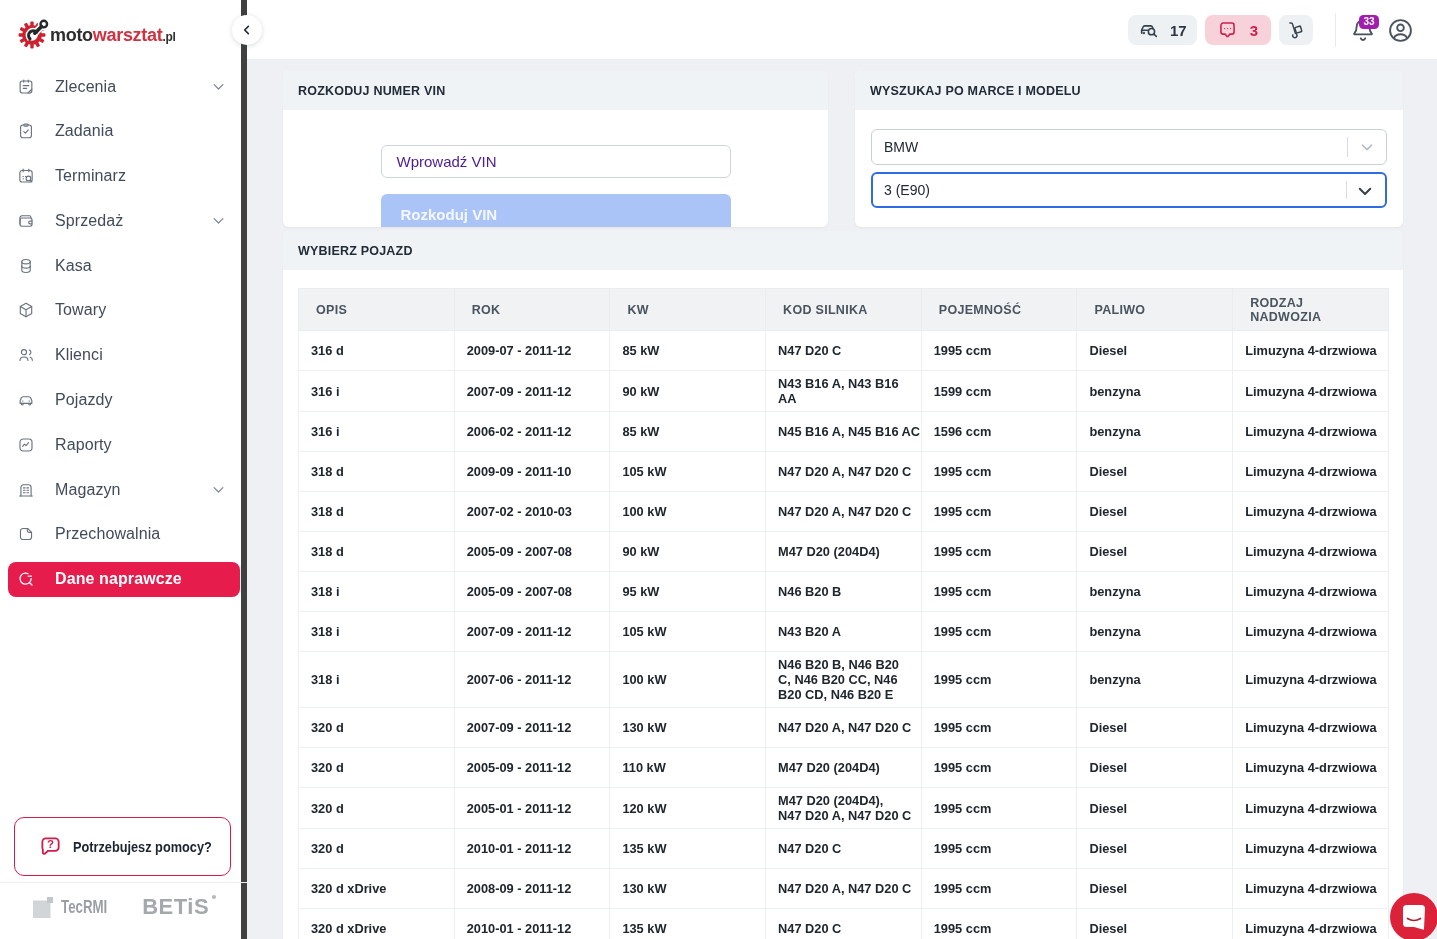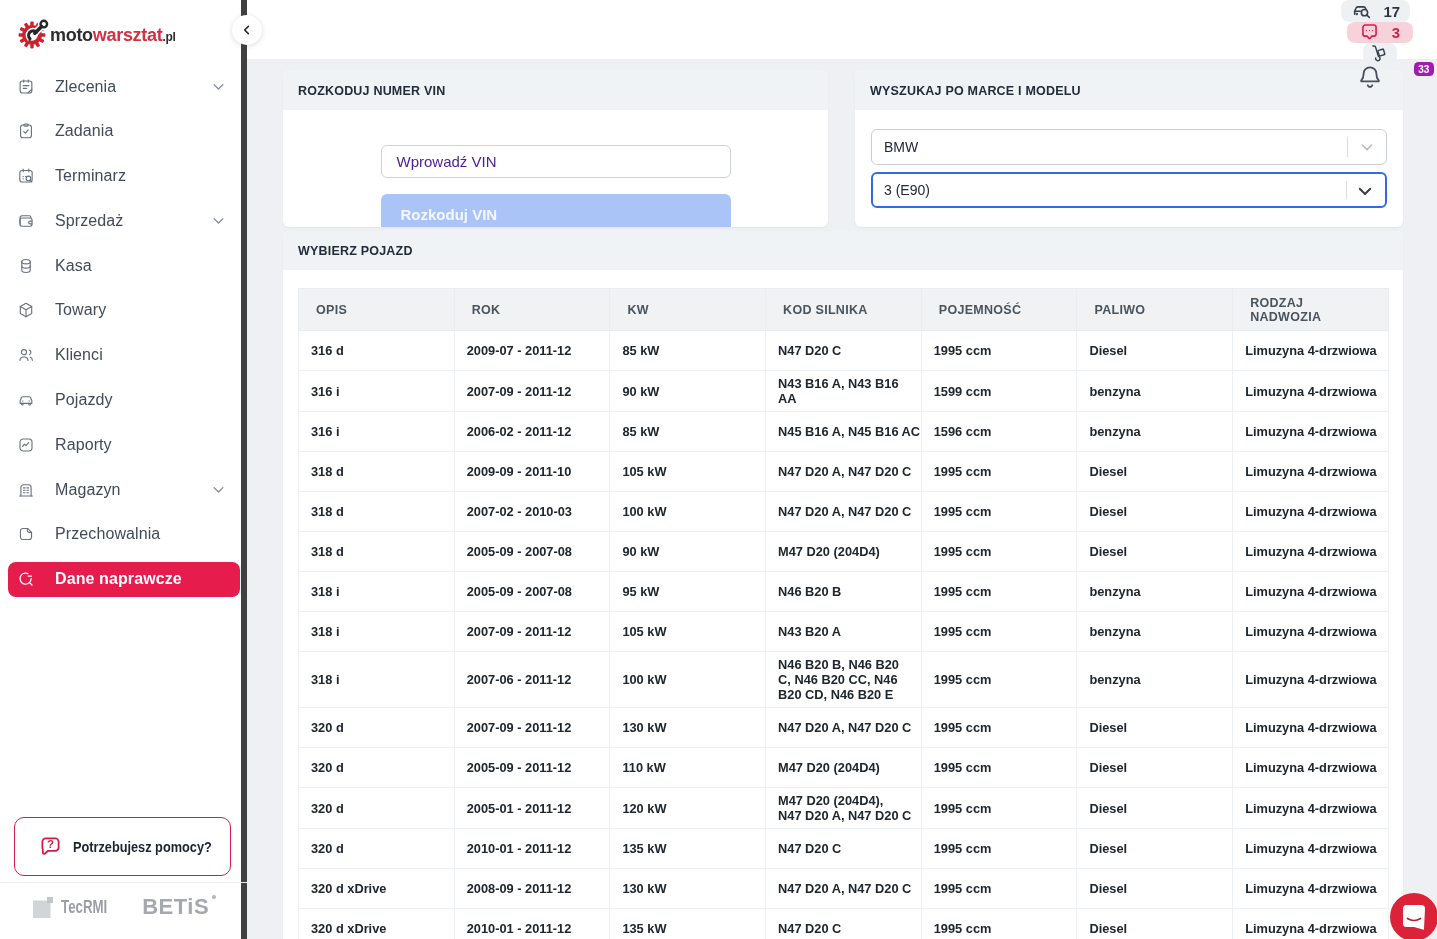--- a/index.html
+++ b/index.html
@@ -22,29 +22,29 @@
 .help-box .txt { white-space:nowrap; font-size:14px; font-weight:bold; color:#1c2430; margin-left:11px; display:inline-block; transform:scaleX(.91); transform-origin:left center; }
 .side-foot { position:absolute; left:0; top:882px; width:247px; height:49px; border-top:1px solid #ecedf0; display:flex; align-items:center; padding-left:33px; }
 .tecrmi { display:flex; align-items:center; color:#9b9ea3; font-weight:bold; font-size:19px; }
 .tecrmi .tx { display:inline-block; transform:scaleX(.70); transform-origin:left center; letter-spacing:0; }
 .betis { color:#a5a8ad; font-weight:bold; font-size:22px; letter-spacing:0.5px; position:relative; margin-left:15px; }
 .betis:after { content:""; position:absolute; right:-7px; top:1px; width:4px; height:4px; border-radius:50%; background:#b4b7bb; }
 
 
 .topbar { position:absolute; left:247px; top:0; width:1190px; height:60px; background:#fff; border-bottom:1px solid #edeff2; z-index:4; }
 .collapse-btn { position:absolute; left:232px; top:15px; width:30px; height:30px; border-radius:50%; background:#fff; box-shadow:0 1px 5px rgba(40,50,60,.18); z-index:6; display:flex; align-items:center; justify-content:center; }
-.tb-right { position:absolute; right:24px; top:0; height:60px; display:flex; align-items:center;flex-direction:column; }
+.tb-right { position:absolute; right:24px; top:0; height:60px; display:flex; align-items:center; }
 .pill { height:30px; border-radius:8px; background:#eef1f3; display:flex; align-items:center; justify-content:center; padding:0 10px; font-size:15px; font-weight:bold; color:#2d3743; }
 .pill svg { display:block; }
 .pill .n { margin-left:10px; }
 .pill.pink { background:#f8d2da; color:#cf1f4a; padding:0 13px 0 12px; }
 .pill.pink .n { margin-left:12px; }
 .tb-div { width:1px; height:34px; background:#e8eaed; margin:0 14px 0 22px; }
 .bell-wrap { position:relative; width:26px; height:27px; margin-right:12px; }
-.badge { position:absolute; left:9px; top:-2px; min-width:20px; height:14px; background:#a21caf; border-radius:4.5px; color:#fff; font-size:10px; font-weight:bold; display:flex; align-items:center; justify-content:center; padding:0 3px;margin-left:48px; }
+.badge { position:absolute; left:9px; top:-2px; min-width:20px; height:14px; background:#a21caf; border-radius:4.5px; color:#fff; font-size:10px; font-weight:bold; display:flex; align-items:center; justify-content:center; padding:0 3px; }
 
 
 .main { position:absolute; left:247px; top:60px; width:1190px; height:879px; background:#eef0f3; overflow:hidden; }
 .row1 { display:flex; gap:27px; margin:11px 34px 0 36px; }
 .card { background:#fff; border-radius:6px; box-shadow:0 1px 2px rgba(30,40,60,.05); overflow:hidden; }
 .card-h { height:39px; background:#f0f3f5; display:flex; align-items:center; padding-left:15px; font-size:12.5px; font-weight:bold; color:#222c38; letter-spacing:.2px; }
 .card1 { width:545px; height:156px; }
 .card2 { width:548px; height:156px; }
 .vin-body { padding-top:19px; }
 .vin-input { display:block; width:350px; height:33px; margin:16px auto; border:1px solid #cdd3da; border-radius:6px; background:#fff; font-size:15px; color:#4c1d95; padding-left:15px; display:flex; align-items:center; }

